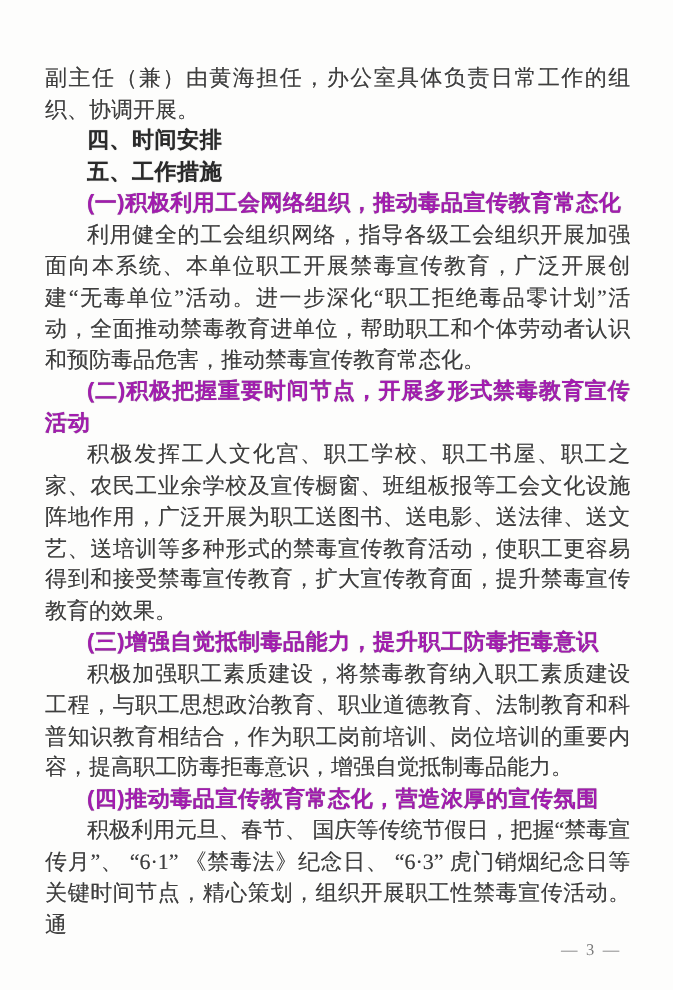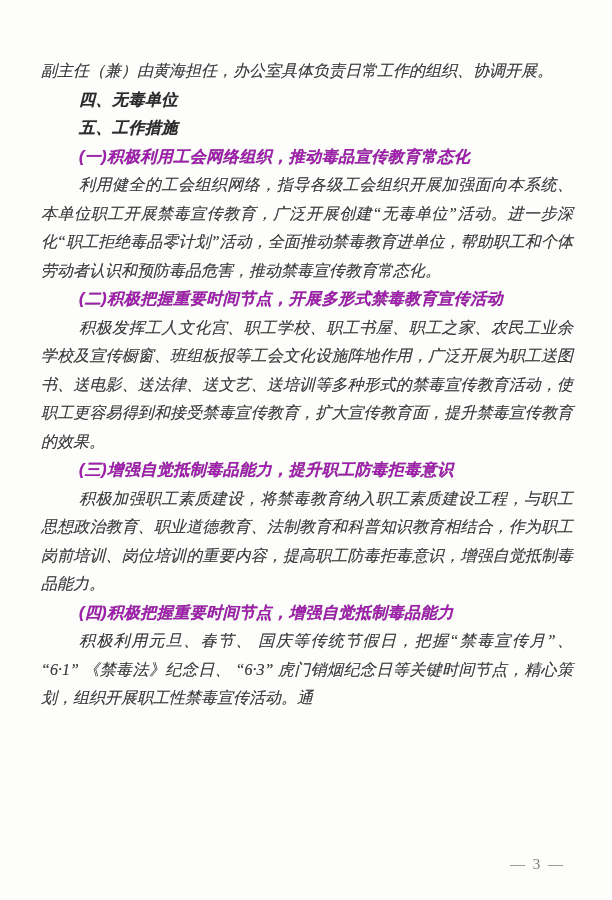--- a/index.html
+++ b/index.html
@@ -13,26 +13,25 @@
     height: 900px;
     background: #fdfdfc;
     overflow: hidden;
     font-family: "Liberation Serif", serif;
   }
   .content {
     position: absolute;
     left: 41px;
     top: 57px;
     width: 532px;
-    font-size: 16px;
+    font-size: 20px;
     line-height: 28.5px;
     text-align: justify;
     color: #3e3e3e;
     text-shadow: 0 0 0.6px rgba(70,70,70,0.55);
-    font-style: italic;
   }
   .content p, .content div {
     margin: 0;
     padding: 0;
   }
   .indent {
     text-indent: 38px;
   }
   .sec-heading {
     font-weight: bold;
@@ -59,25 +58,25 @@
     letter-spacing: 2px;
     font-family: "Liberation Serif", serif;
   }
 </style>
 </head>
 <body>
 
 <div class="page">
   <div class="content">
     <p>副主任（兼）由黄海担任，办公室具体负责日常工作的组织、协调开展。</p>
-    <div class="sec-heading">四、无毒单位</div>
+    <div class="sec-heading">四、时间安排</div>
     <div class="sec-heading">五、工作措施</div>
     <div class="sub-heading">(一)积极利用工会网络组织，推动毒品宣传教育常态化</div>
     <p class="indent">利用健全的工会组织网络，指导各级工会组织开展加强面向本系统、本单位职工开展禁毒宣传教育，广泛开展创建“无毒单位”活动。进一步深化“职工拒绝毒品零计划”活动，全面推动禁毒教育进单位，帮助职工和个体劳动者认识和预防毒品危害，推动禁毒宣传教育常态化。</p>
     <div class="sub-heading">(二)积极把握重要时间节点，开展多形式禁毒教育宣传活动</div>
     <p class="indent">积极发挥工人文化宫、职工学校、职工书屋、职工之家、农民工业余学校及宣传橱窗、班组板报等工会文化设施阵地作用，广泛开展为职工送图书、送电影、送法律、送文艺、送培训等多种形式的禁毒宣传教育活动，使职工更容易得到和接受禁毒宣传教育，扩大宣传教育面，提升禁毒宣传教育的效果。</p>
     <div class="sub-heading">(三)增强自觉抵制毒品能力，提升职工防毒拒毒意识</div>
     <p class="indent">积极加强职工素质建设，将禁毒教育纳入职工素质建设工程，与职工思想政治教育、职业道德教育、法制教育和科普知识教育相结合，作为职工岗前培训、岗位培训的重要内容，提高职工防毒拒毒意识，增强自觉抵制毒品能力。</p>
-    <div class="sub-heading">(四)积极把握重要时间节点，增强自觉抵制毒品能力</div>
+    <div class="sub-heading">(四)推动毒品宣传教育常态化，营造浓厚的宣传氛围</div>
     <p class="indent">积极利用元旦、春节、 国庆等传统节假日，把握“禁毒宣传月”、 “6·1” 《禁毒法》纪念日、 “6·3” 虎门销烟纪念日等关键时间节点，精心策划，组织开展职工性禁毒宣传活动。通</p>
   </div>
   <div class="page-number">— 3 —</div>
 </div>
 
 </body></html>

